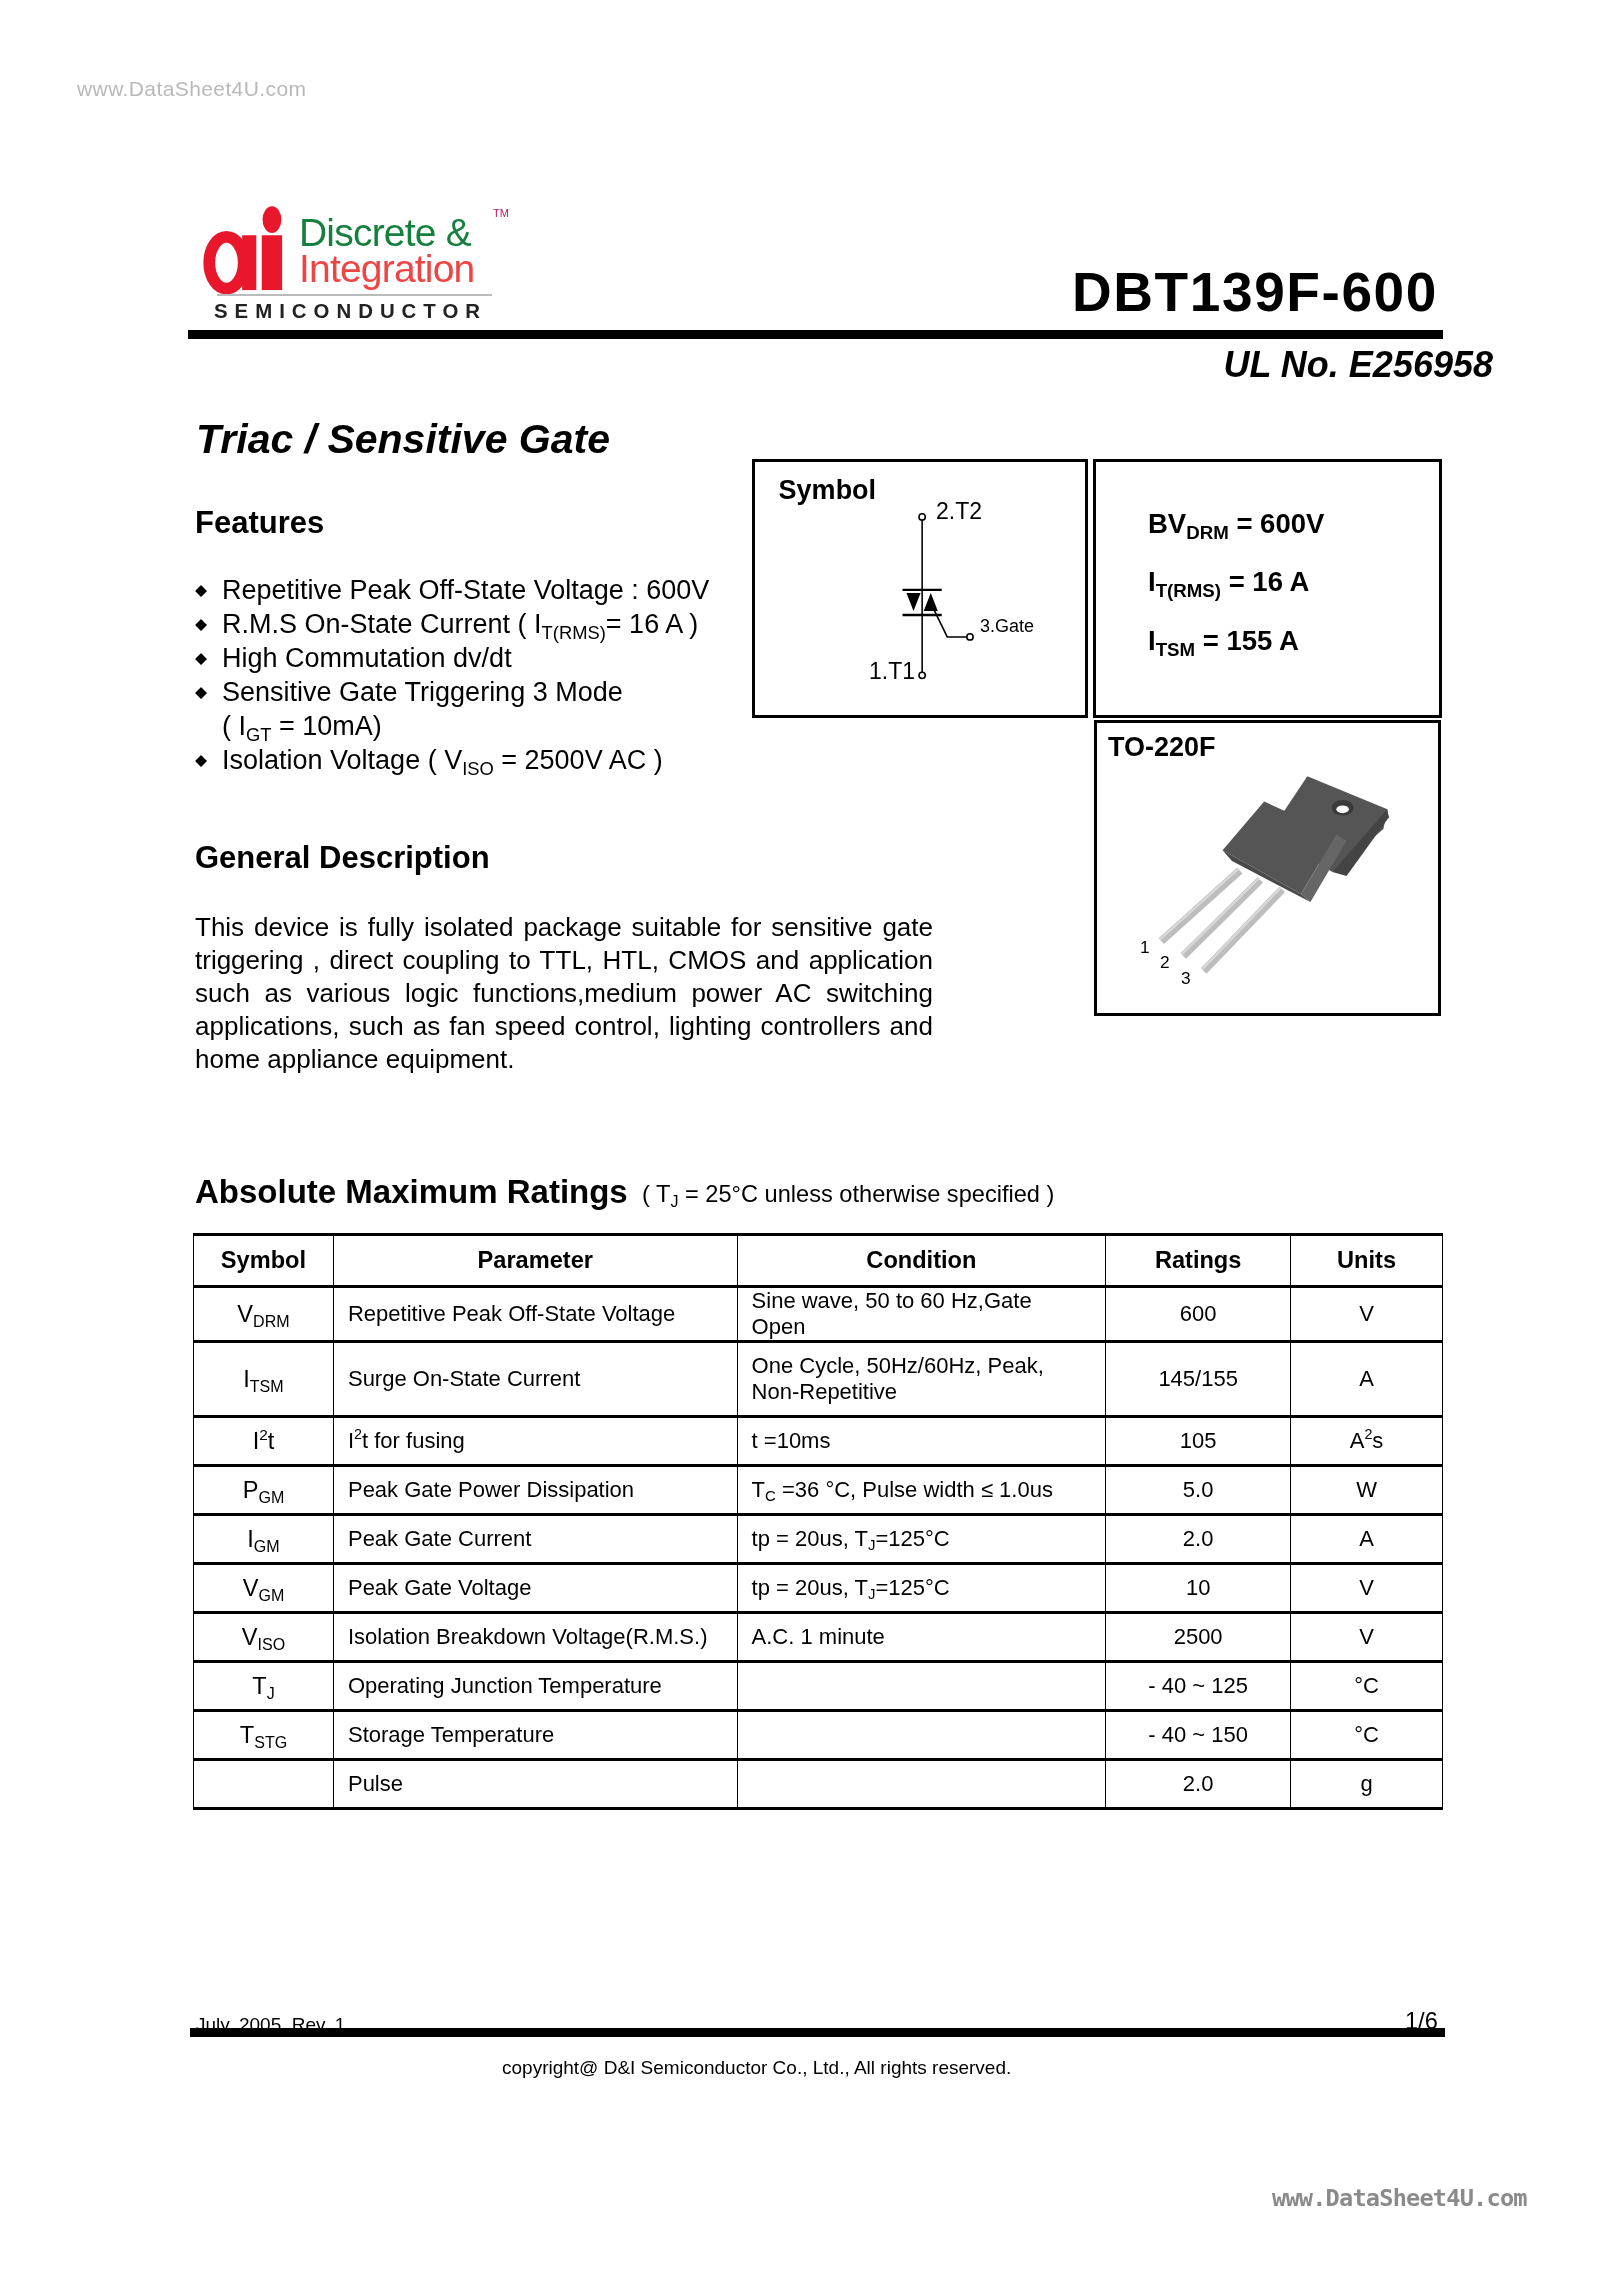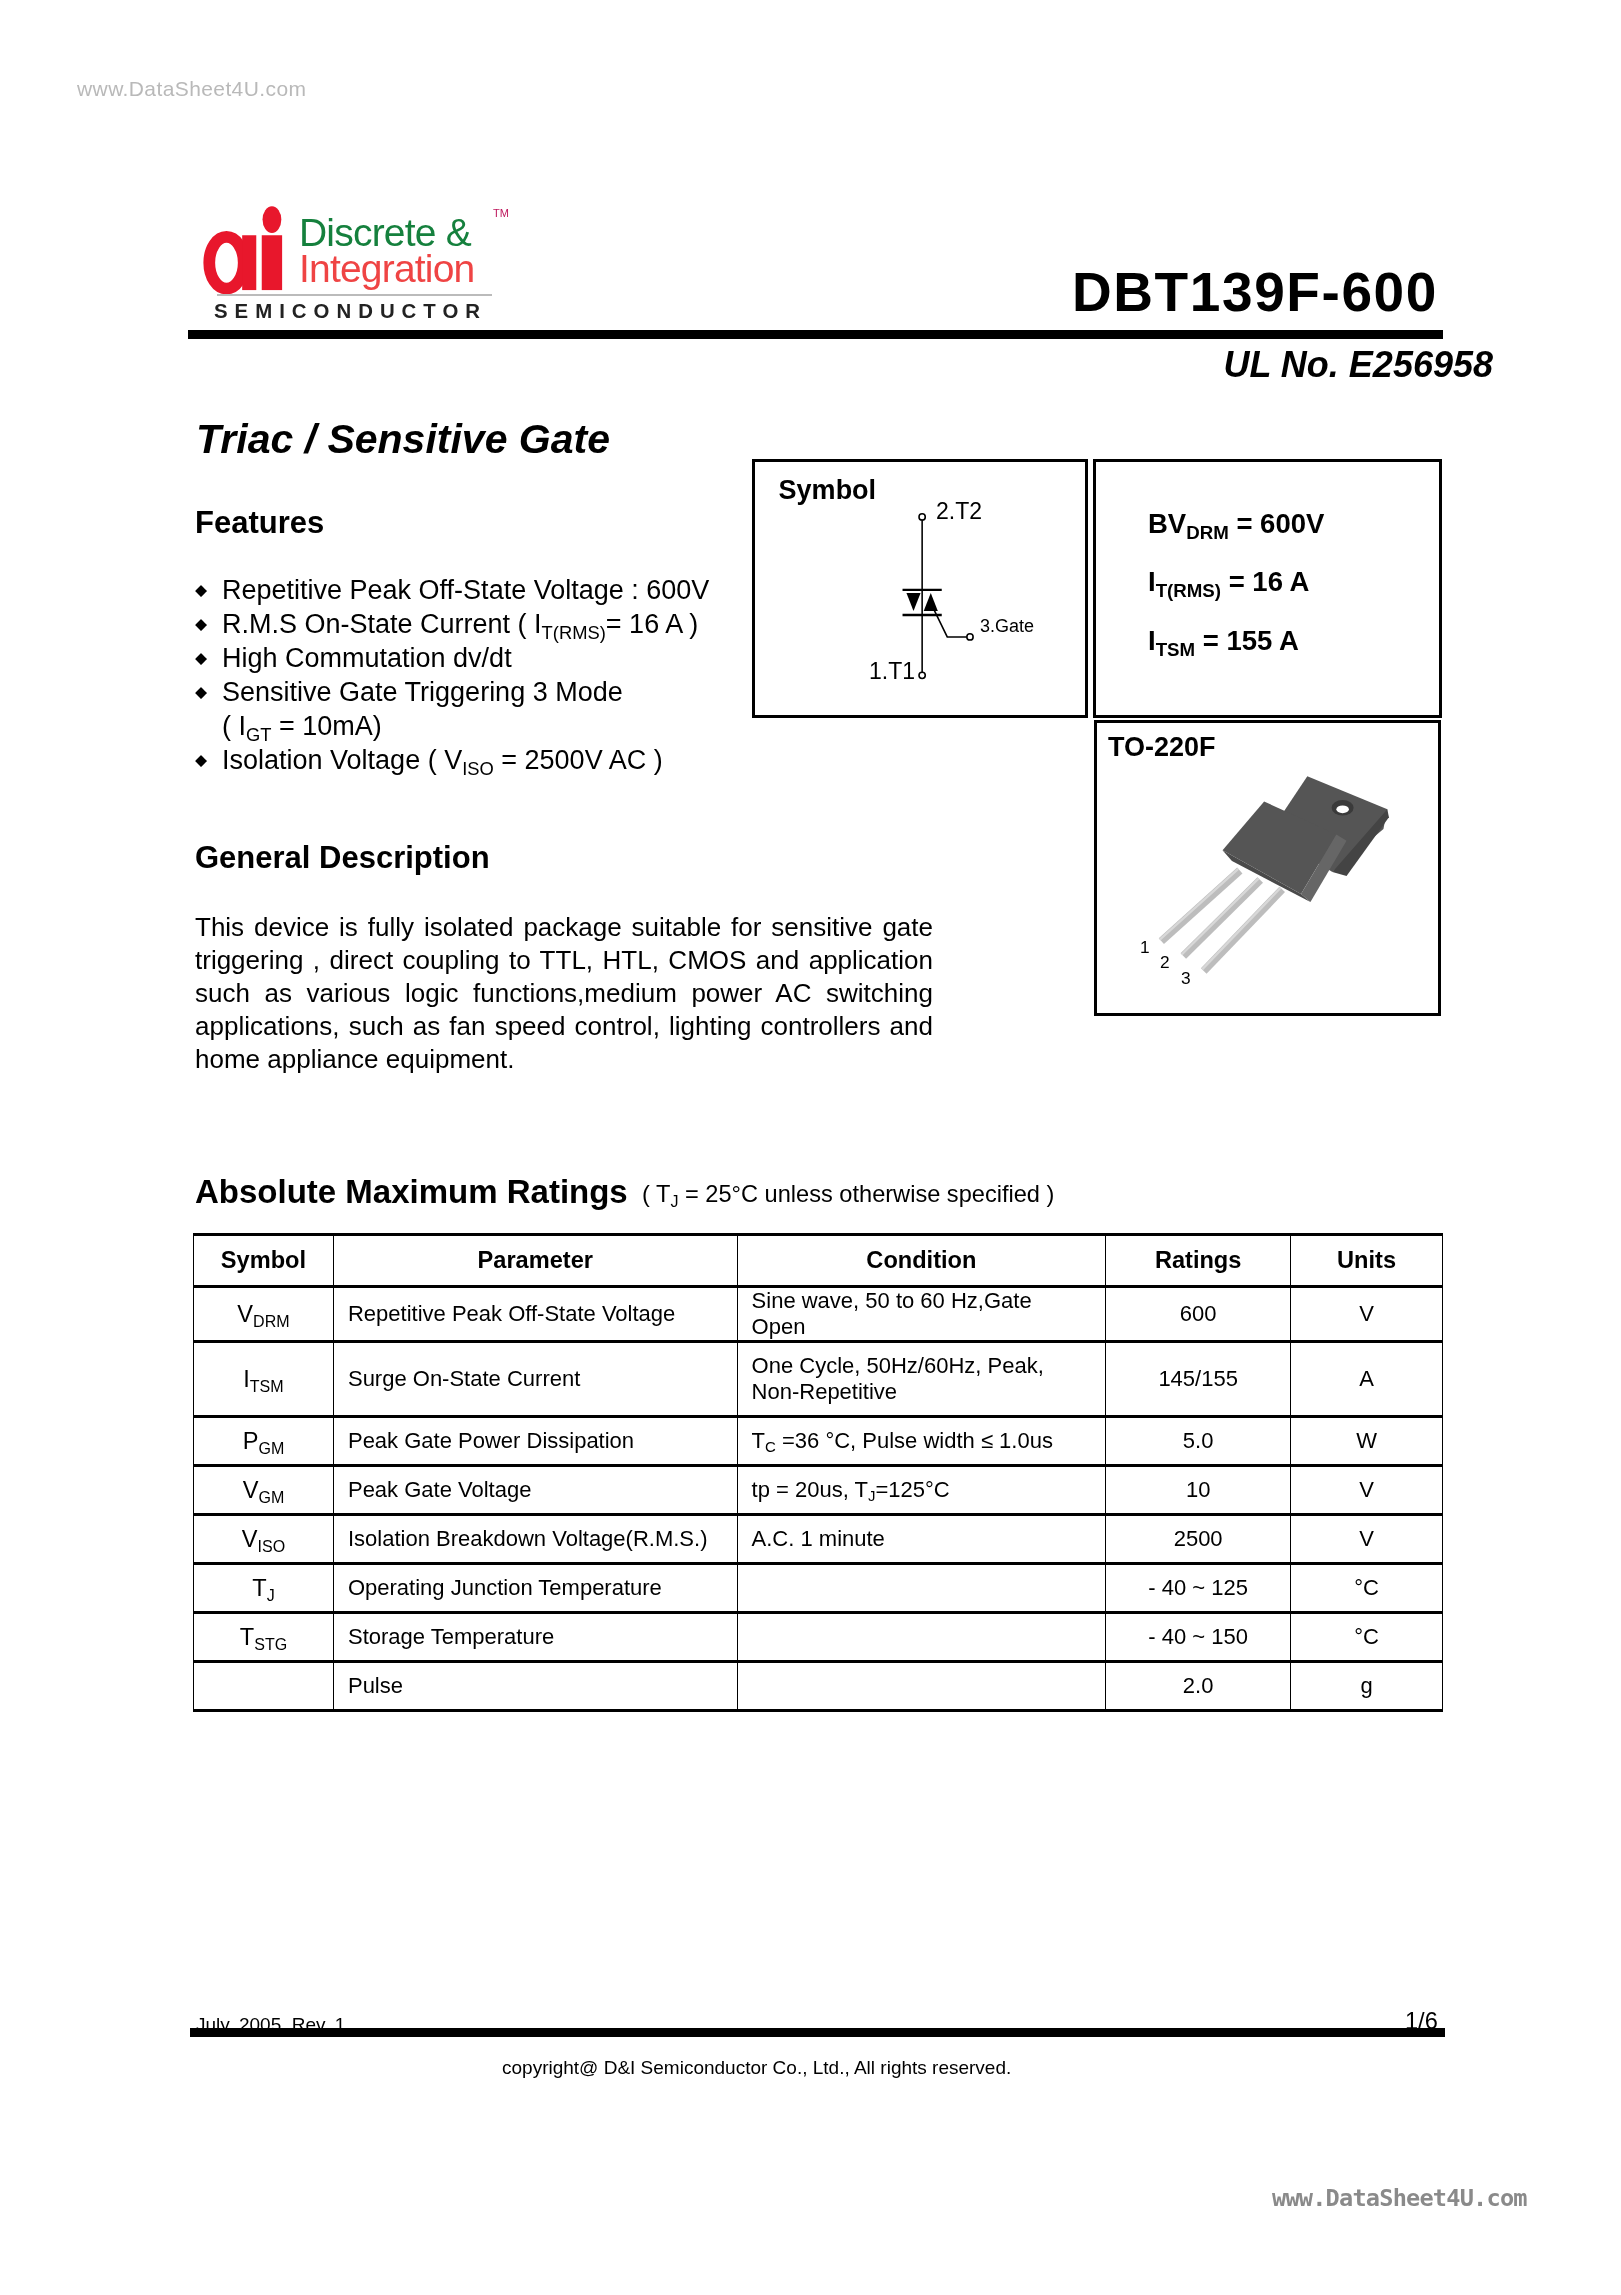--- a/index.html
+++ b/index.html
@@ -179,25 +179,39 @@
       <td class="sym" style="height:72px;"><span>I</span><sub>TSM</sub></td>
       <td>Surge On-State Current</td>
       <td>
           <div>One Cycle, 50Hz/60Hz, Peak,</div>
           <div>Non-Repetitive</div>
         </td>
       <td class="c">145/155</td>
       <td class="c">A</td>
     </tr>
     <tr>
+      <td class="sym"><span>I</span><sup>2</sup><span>t</span></td>
+      <td><span>I</span><sup>2</sup><span>t for fusing</span></td>
+      <td>t =10ms</td>
+      <td class="c">105</td>
+      <td class="c"><span>A</span><sup>2</sup><span>s</span></td>
+    </tr>
+    <tr>
       <td class="sym"><span>P</span><sub>GM</sub></td>
       <td>Peak Gate Power Dissipation</td>
       <td><span>T</span><sub>C</sub><span> =36 °C,  Pulse width  ≤ 1.0us</span></td>
       <td class="c">5.0</td>
       <td class="c">W</td>
+    </tr>
+    <tr>
+      <td class="sym"><span>I</span><sub>GM</sub></td>
+      <td>Peak Gate Current</td>
+      <td><span>tp = 20us, T</span><sub>J</sub><span>=125°C</span></td>
+      <td class="c">2.0</td>
+      <td class="c">A</td>
     </tr>
     <tr class="thin-top">
       <td class="sym"><span>V</span><sub>GM</sub></td>
       <td>Peak Gate Voltage</td>
       <td><span>tp = 20us, T</span><sub>J</sub><span>=125°C</span></td>
       <td class="c">10</td>
       <td class="c">V</td>
     </tr>
     <tr>
       <td class="sym"><span>V</span><sub>ISO</sub></td>

